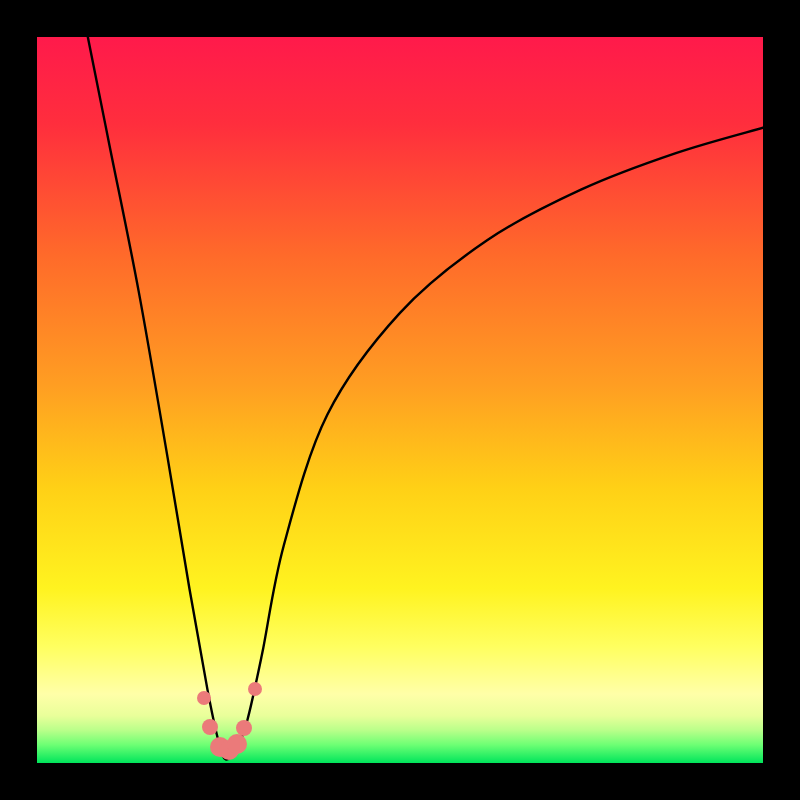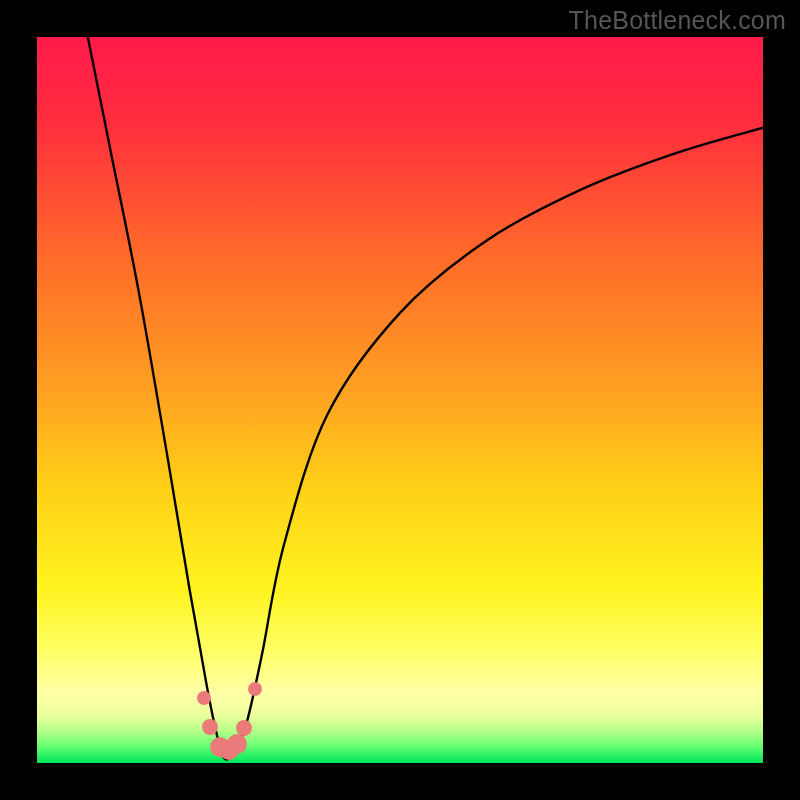--- a/index.html
+++ b/index.html
@@ -86,14 +86,13 @@
         <div class="marker" style="width: 14px; height: 14px; left: 166.98px; top: 660.66px; background: rgb(235, 122, 122);"></div>
         <div class="marker" style="width: 16px; height: 16px; left: 172.788px; top: 689.7px; background: rgb(235, 122, 122);"></div>
         <div class="marker" style="width: 20px; height: 20px; left: 182.952px; top: 710.028px; background: rgb(235, 122, 122);"></div>
         <div class="marker" style="width: 20px; height: 20px; left: 192.39px; top: 712.932px; background: rgb(235, 122, 122);"></div>
         <div class="marker" style="width: 20px; height: 20px; left: 200.376px; top: 707.124px; background: rgb(235, 122, 122);"></div>
         <div class="marker" style="width: 16px; height: 16px; left: 206.91px; top: 691.152px; background: rgb(235, 122, 122);"></div>
         <div class="marker" style="width: 14px; height: 14px; left: 217.8px; top: 651.948px; background: rgb(235, 122, 122);"></div>
       </div>
   </div>
 
-  <div class="watermark">TheBottleneck.com</div>
 </div>
 
 </body></html>

